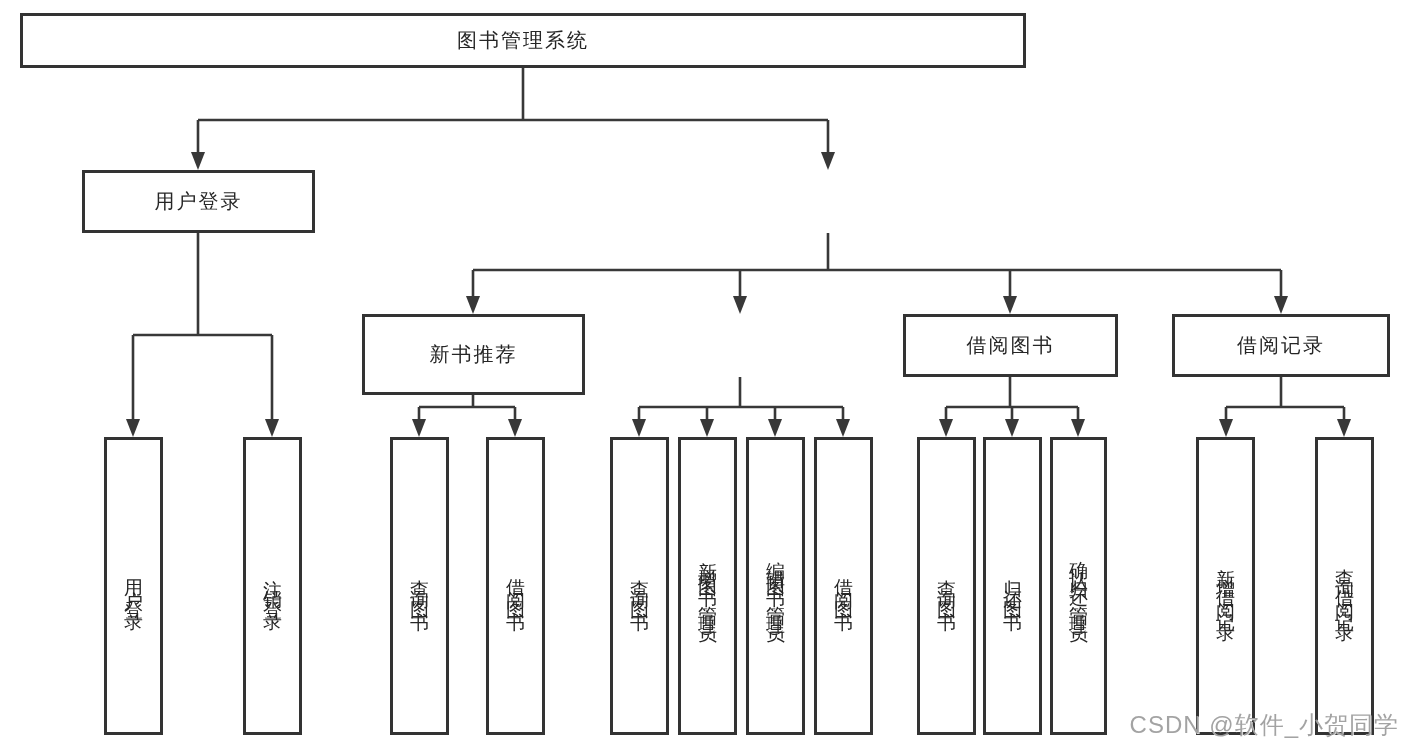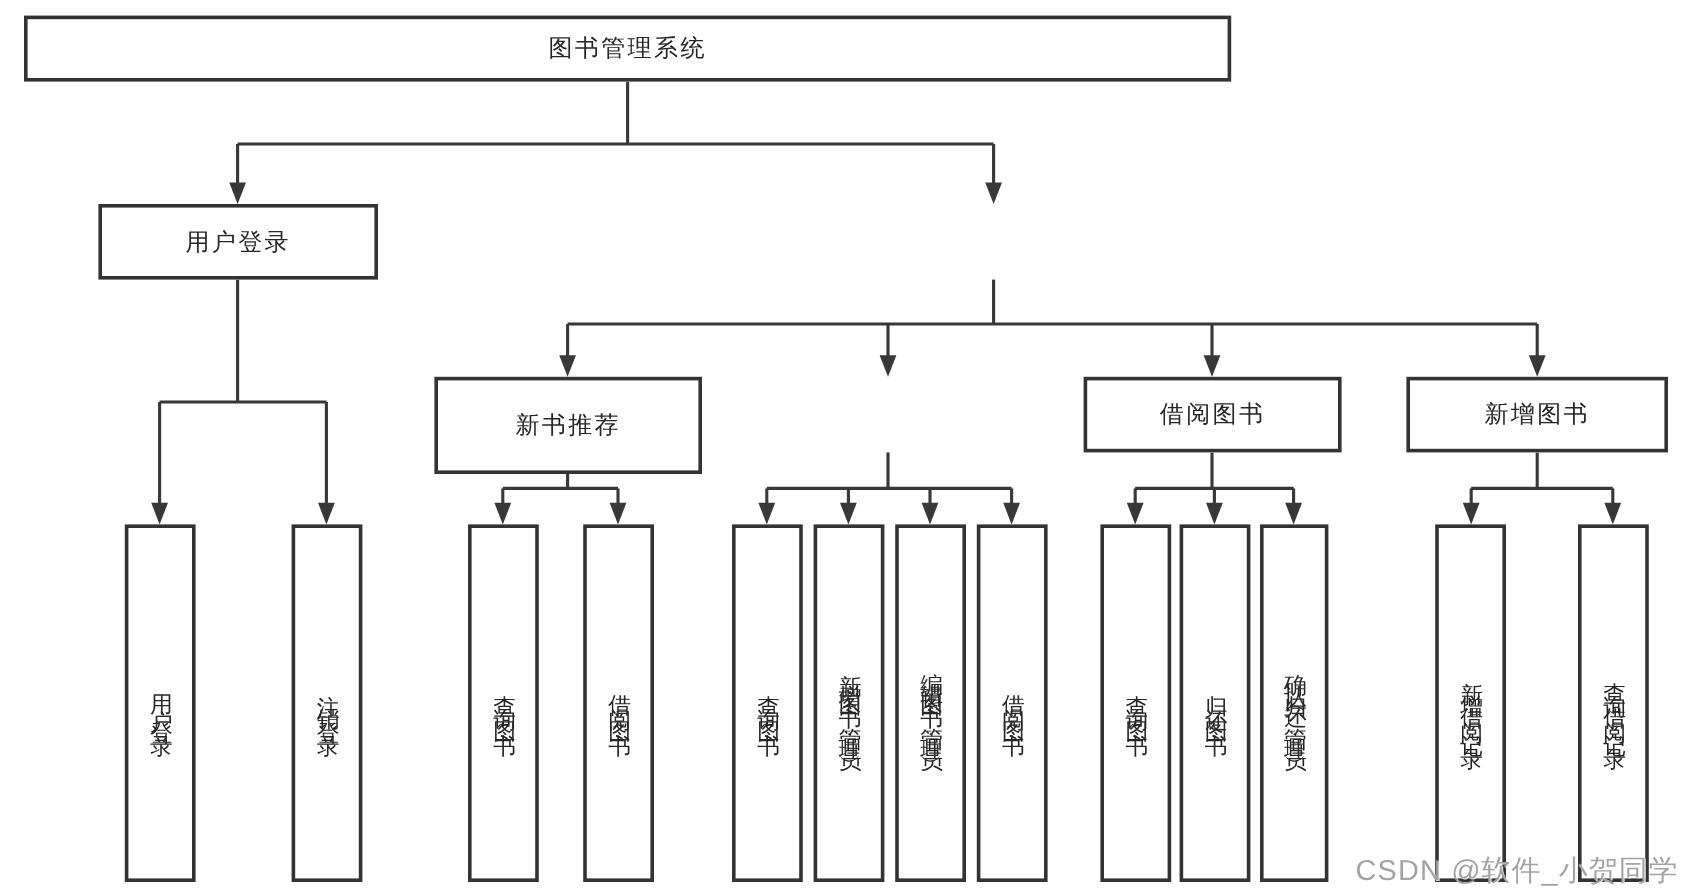--- a/index.html
+++ b/index.html
@@ -128,21 +128,21 @@
     <span>用户登录</span>
   </div>
 
   <div class="hbox" style="left:362px;top:314px;width:223px;height:81px;">
     <span>新书推荐</span>
   </div>
   <div class="hbox" style="left:903px;top:314px;width:215px;height:63px;">
     <span>借阅图书</span>
   </div>
   <div class="hbox" style="left:1172px;top:314px;width:218px;height:63px;">
-    <span>新增图书</span>
+    <span>借阅记录</span>
   </div>
 
   <div class="vbox" style="left:104px;">
     <span class="vtext">用户登录</span>
   </div>
   <div class="vbox" style="left:243px;">
     <span class="vtext">注销登录</span>
   </div>
 
   <div class="vbox" style="left:390px;">

